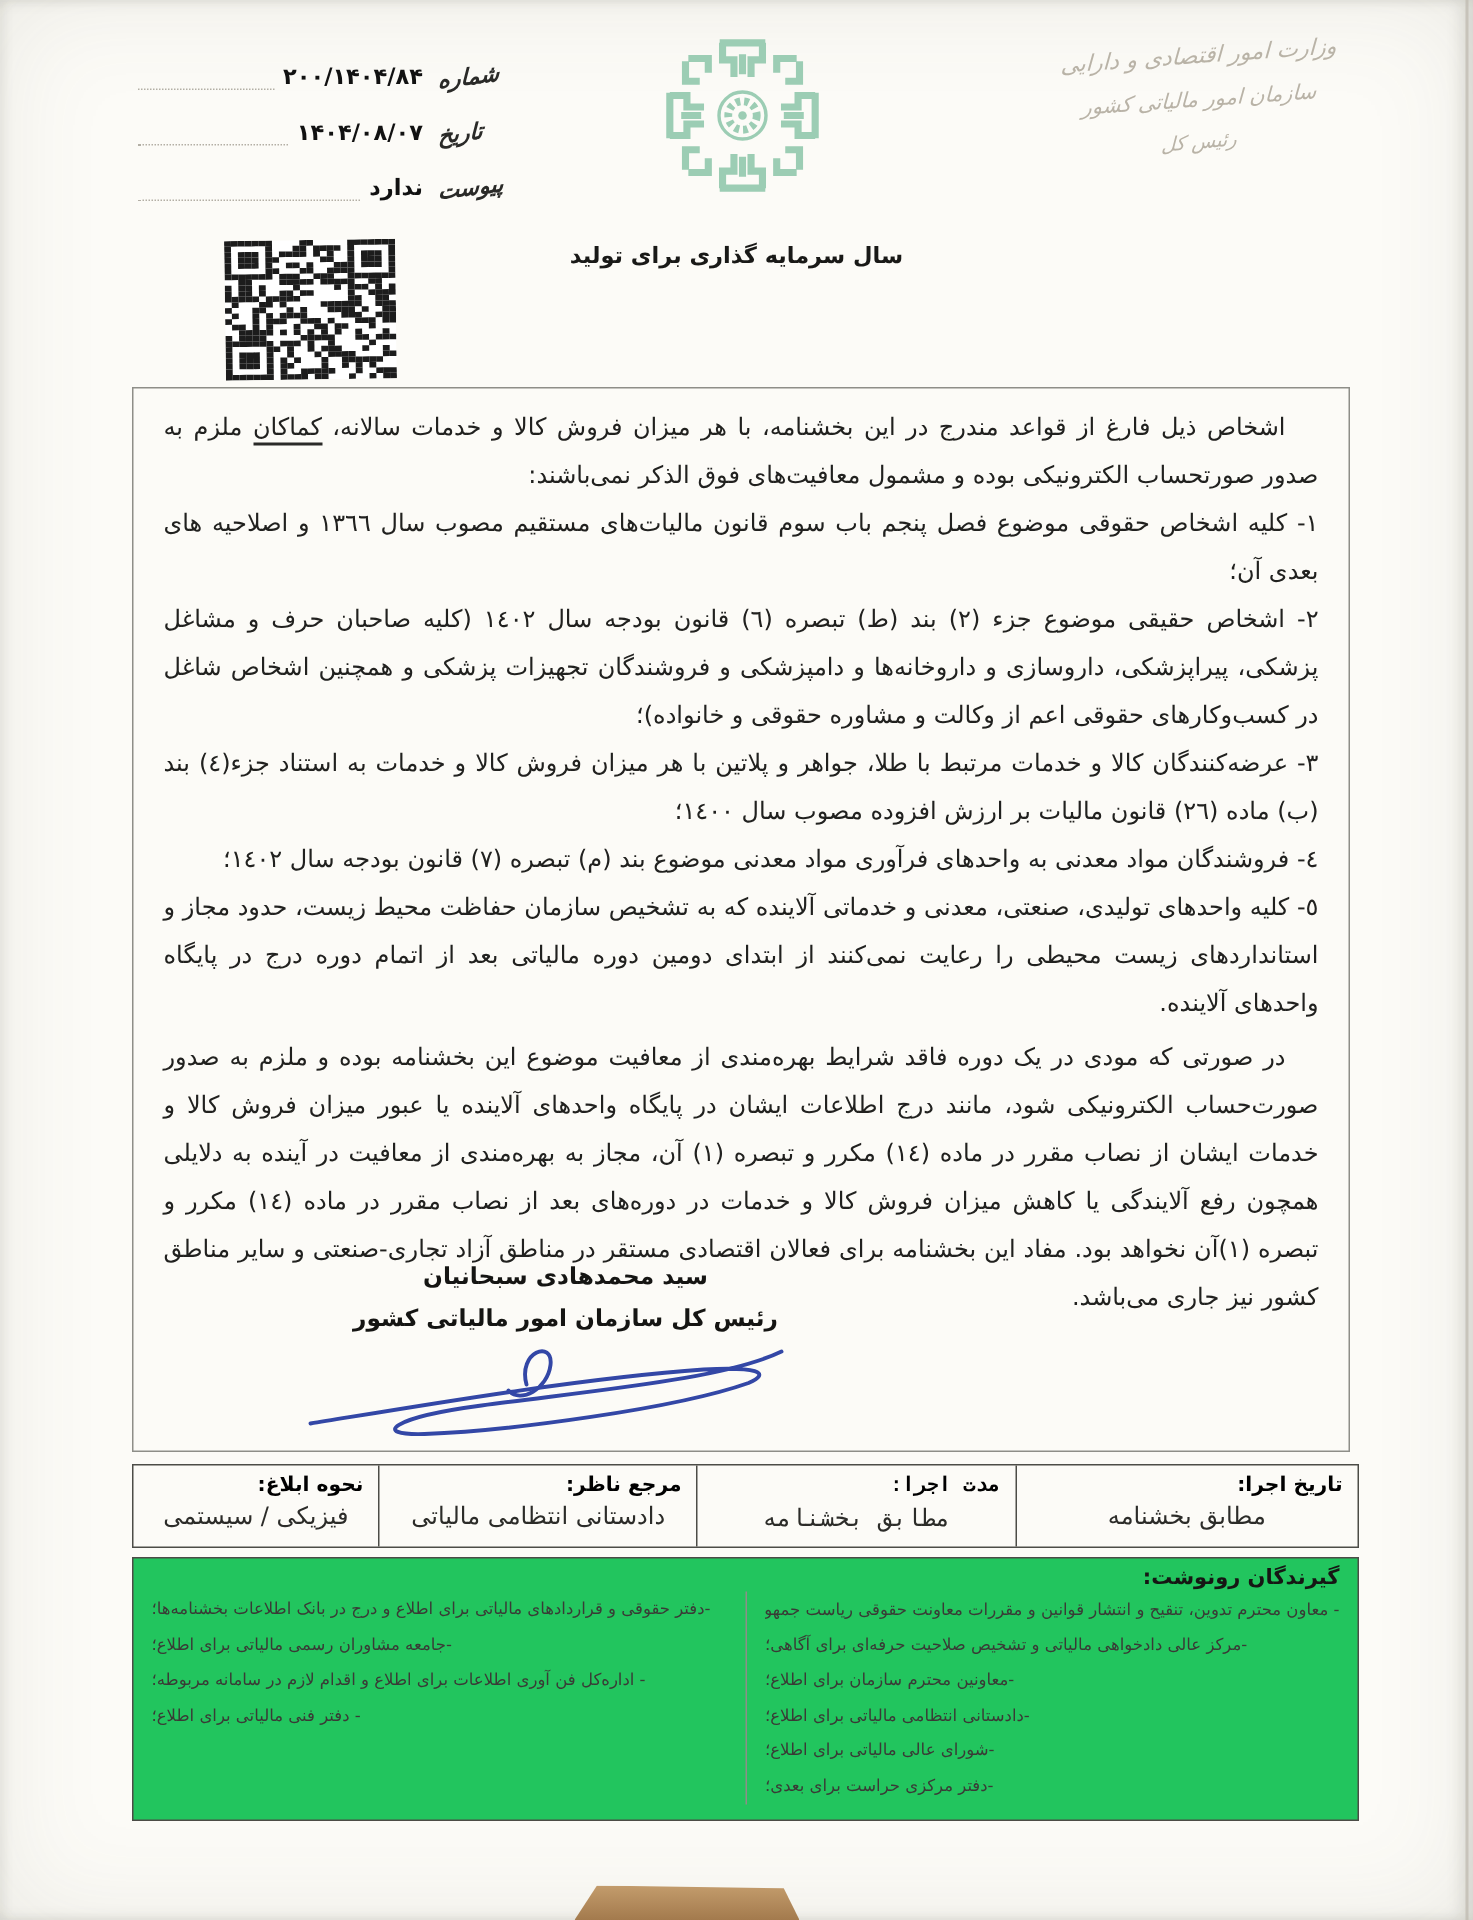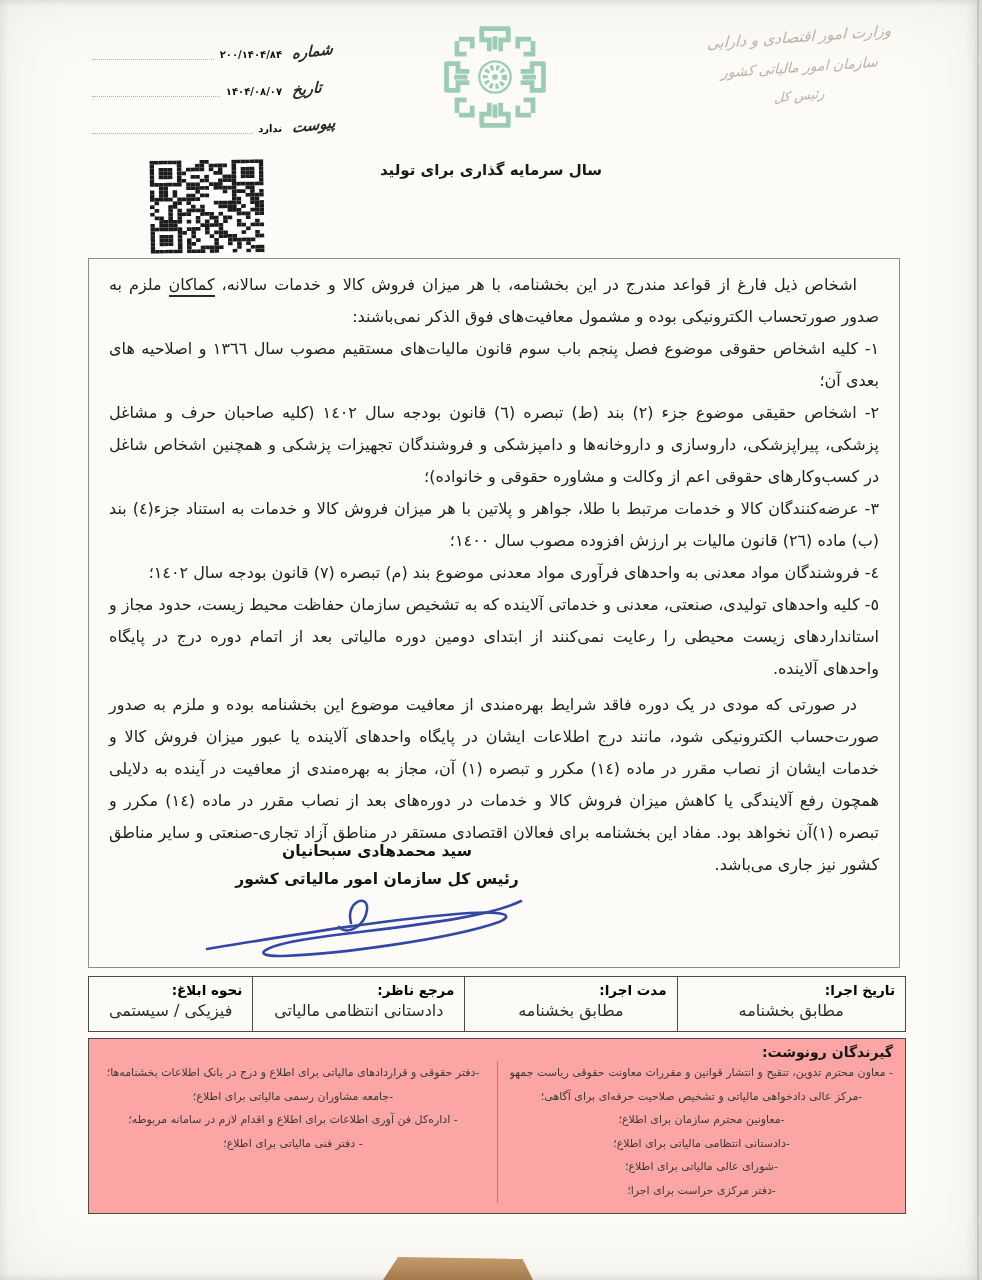--- a/index.html
+++ b/index.html
@@ -6,21 +6,21 @@
   .page{position:relative;width:982px;height:1280px;margin:0 auto;background:#fcfbf7;overflow:hidden;
         box-shadow:inset 0 0 70px rgba(90,85,70,.10), inset -8px 0 10px rgba(80,75,65,.14), inset 4px 0 6px rgba(80,75,65,.08);
         direction:rtl;color:#1d1d1b;}
   .edge-right{position:absolute;top:0;right:3px;width:2px;height:100%;background:#bdb8ae;opacity:.7;}
 
   
   .meta{position:absolute;left:92px;top:34px;width:246px;direction:rtl;}
   .meta-row{display:flex;align-items:flex-end;margin-bottom:11px;height:26px;}
   .meta-label{font-size:15px;font-weight:bold;font-style:italic;color:#2a2a28;display:inline-block;
               transform:rotate(-7deg) skewX(-8deg);margin-left:10px;min-width:46px;text-align:left;}
-  .meta-value{font-size:10px;font-weight:bold;color:#111;letter-spacing:.5px;margin-left:6px;white-space:nowrap;}
+  .meta-value{font-size:15px;font-weight:bold;color:#111;letter-spacing:.5px;margin-left:6px;white-space:nowrap;}
   .meta-line{flex:1;border-bottom:1px dotted #b3afa5;height:1em;}
 
   
   .logo{position:absolute;left:424px;top:20px;}
 
   
   .ministry{position:absolute;right:28px;top:28px;width:310px;text-align:center;color:#b9b3a7;}
   .ministry div{font-style:italic;margin-bottom:13px;}
   .ministry .m1{font-size:15px;transform:rotate(-4deg);}
   .ministry .m2{font-size:14px;transform:rotate(-4deg);}
@@ -43,32 +43,32 @@
   
   .sig-block{position:absolute;left:138px;top:578px;width:300px;text-align:center;font-weight:bold;
              font-size:15.5px;line-height:28px;color:#151513;}
   .sig-scrawl{position:absolute;left:110px;top:622px;width:330px;height:82px;}
 
   
   .info-table{position:absolute;left:88px;top:976px;width:818px;height:56px;box-sizing:border-box;
               border:1.3px solid #4c4c47;display:flex;direction:rtl;background:#fcfbf7;}
   .it-cell{box-sizing:border-box;padding:5px 10px 0;}
   .it-cell:not(:last-child){border-left:1px solid #4c4c47;}
-  .c1{width:28%;} .c2{width:26%;} .c3{width:26%;} .c4{width:20%;}
+  .c1{width:28%;} .c2{width:26%;font-family:Liberation Mono, monospace;} .c3{width:26%;} .c4{width:20%;}
   .it-label{font-size:13.5px;font-weight:bold;text-align:right;color:#000000;}
   .it-value{font-size:16px;text-align:center;margin-top:3px;color:#2c2c29;}
 
   
   .recipients{position:absolute;left:88px;top:1038px;width:818px;height:176px;box-sizing:border-box;
-              border:1.3px solid #4c4c47;background:#fca5a5;}
+              border:1.3px solid #4c4c47;background:#22c55e;}
   .rcpt-heading{font-size:14px;font-weight:bold;padding:5px 12px 1px;color:#161614;}
   .rcpt-cols{display:flex;direction:rtl;height:142px;}
   .rcpt-col{width:50%;box-sizing:border-box;padding:0 12px;}
   .rcpt-col.first{border-left:1px solid #8e8e88;}
-  .rcpt-item{font-size:11px;line-height:23.5px;color:#3a3a36;text-align:center;white-space:nowrap;overflow:hidden;}
+  .rcpt-item{font-size:11px;line-height:23.5px;color:#3a3a36;text-align:left;white-space:nowrap;overflow:hidden;}
 
   
   .footer{position:absolute;top:1290px;right:74px;direction:rtl;font-size:12.5px;color:#8a7b64;letter-spacing:.3px;text-align:center;}
   .tan-wedge{position:absolute;left:383px;top:1257px;width:150px;height:23px;
              background:linear-gradient(180deg,#c39c6c,#a37a4d);
              clip-path:polygon(10% 0,93% 8%,100% 100%,0 100%);}
 </style>
 </head>
 <body>
 
@@ -492,21 +492,21 @@
 
   <div class="recipients">
     <div class="rcpt-heading">گیرندگان رونوشت:</div>
     <div class="rcpt-cols">
       <div class="rcpt-col first">
         <div class="rcpt-item">- معاون محترم تدوین، تنقیح و انتشار قوانین و مقررات معاونت حقوقی ریاست جمهوری برای استحضار؛</div>
         <div class="rcpt-item">-مرکز عالی دادخواهی مالیاتی و تشخیص صلاحیت حرفه‌ای برای آگاهی؛</div>
         <div class="rcpt-item">-معاونین محترم سازمان برای اطلاع؛</div>
         <div class="rcpt-item">-دادستانی انتظامی مالیاتی برای اطلاع؛</div>
         <div class="rcpt-item">-شورای عالی مالیاتی برای اطلاع؛</div>
-        <div class="rcpt-item">-دفتر مرکزی حراست برای اجرا؛</div>
+        <div class="rcpt-item">-دفتر مرکزی حراست برای بعدی؛</div>
       </div>
       <div class="rcpt-col">
         <div class="rcpt-item">-دفتر حقوقی و قراردادهای مالیاتی برای اطلاع و درج در بانک اطلاعات بخشنامه‌ها؛</div>
         <div class="rcpt-item">-جامعه مشاوران رسمی مالیاتی برای اطلاع؛</div>
         <div class="rcpt-item">- اداره‌کل فن آوری اطلاعات برای اطلاع و اقدام لازم در سامانه مربوطه؛</div>
         <div class="rcpt-item">- دفتر فنی مالیاتی برای اطلاع؛</div>
       </div>
     </div>
   </div>
 

